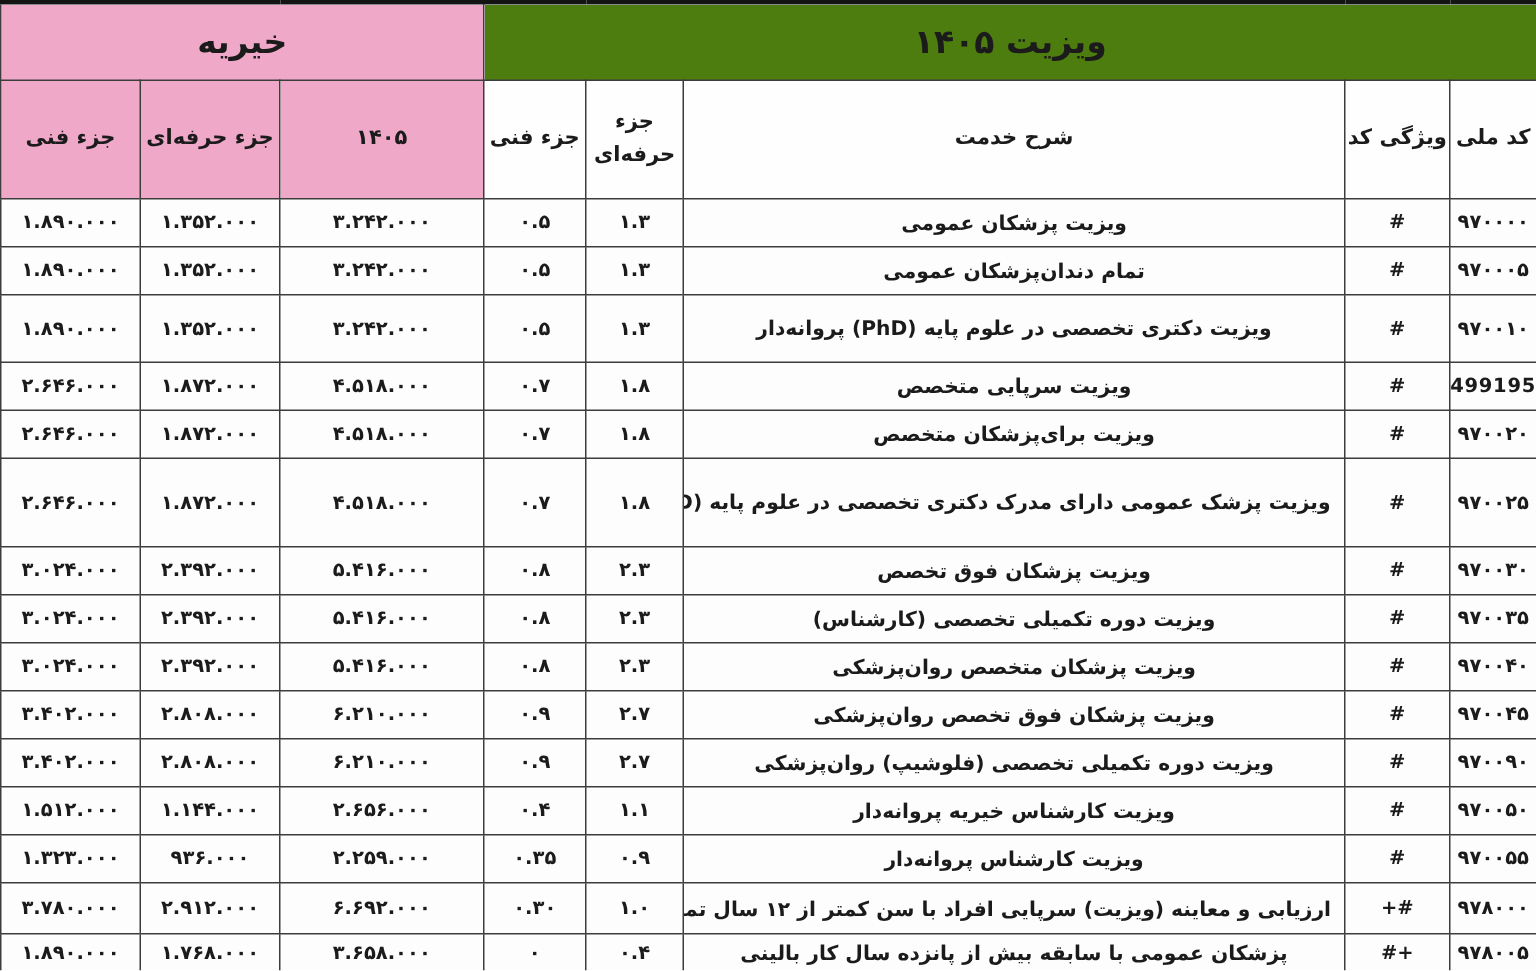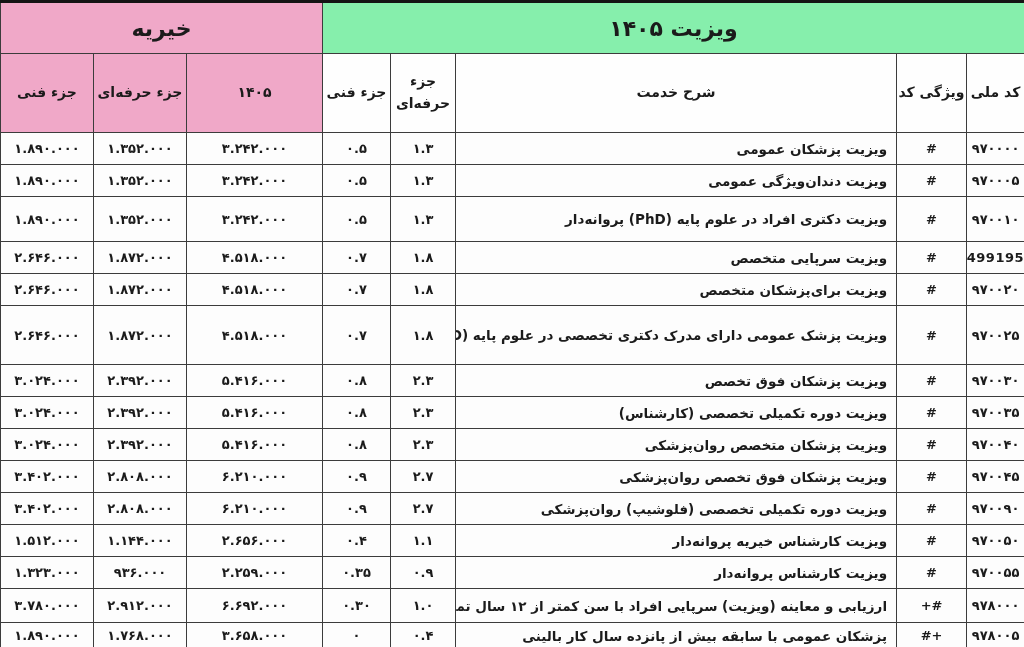--- a/index.html
+++ b/index.html
@@ -10,26 +10,26 @@
   }
   table{
     width:1024px;border-collapse:collapse;table-layout:fixed;
     border-top:3px solid #141414;
   }
   th,td{
     border:1px solid #3c3c3c;
     text-align:center;vertical-align:middle;
     font-weight:bold;padding:0;overflow:hidden;
   }
-  .title-row th{height:50px;font-size:22px;background:#86efac;}
+  .title-row th{height:50px;font-size:22px;background:#4d7c0f;}
   .head-row th{height:78px;font-size:14px;line-height:1.55;background:#fefefe;}
   .pink{background:#f0a8c8 !important;}
   td{font-size:13px;background:#fdfdfd;}
   td.desc{
-    text-align:right;padding:0 9px;white-space:nowrap;
+    text-align:center;padding:0 9px;white-space:nowrap;
     font-size:13.5px;
   }
   td.num{letter-spacing:0.5px;}
   tbody tr{height:32px;}
 </style>
 </head>
 <body>
 
 <div class="page">
   <table dir="rtl">
@@ -66,31 +66,31 @@
           <td class="desc">ویزیت پزشکان عمومی</td>
           <td class="num">۱.۳</td>
           <td class="num">۰.۵</td>
           <td class="num">۳.۲۴۲.۰۰۰</td>
           <td class="num">۱.۳۵۲.۰۰۰</td>
           <td class="num">۱.۸۹۰.۰۰۰</td>
         </tr>
         <tr>
           <td class="num">۹۷۰۰۰۵</td>
           <td dir="ltr">#</td>
-          <td class="desc">ویزیت دندان‌ویژگی عمومی</td>
+          <td class="desc">تمام دندان‌پزشکان عمومی</td>
           <td class="num">۱.۳</td>
           <td class="num">۰.۵</td>
           <td class="num">۳.۲۴۲.۰۰۰</td>
           <td class="num">۱.۳۵۲.۰۰۰</td>
           <td class="num">۱.۸۹۰.۰۰۰</td>
         </tr>
         <tr style="height: 45px;">
           <td class="num">۹۷۰۰۱۰</td>
           <td dir="ltr">#</td>
-          <td class="desc">ویزیت دکتری افراد در علوم پایه (PhD) پروانه‌دار</td>
+          <td class="desc">ویزیت دکتری تخصصی در علوم پایه (PhD) پروانه‌دار</td>
           <td class="num">۱.۳</td>
           <td class="num">۰.۵</td>
           <td class="num">۳.۲۴۲.۰۰۰</td>
           <td class="num">۱.۳۵۲.۰۰۰</td>
           <td class="num">۱.۸۹۰.۰۰۰</td>
         </tr>
         <tr>
           <td class="num">499195</td>
           <td dir="ltr">#</td>
           <td class="desc">ویزیت سرپایی متخصص</td>

